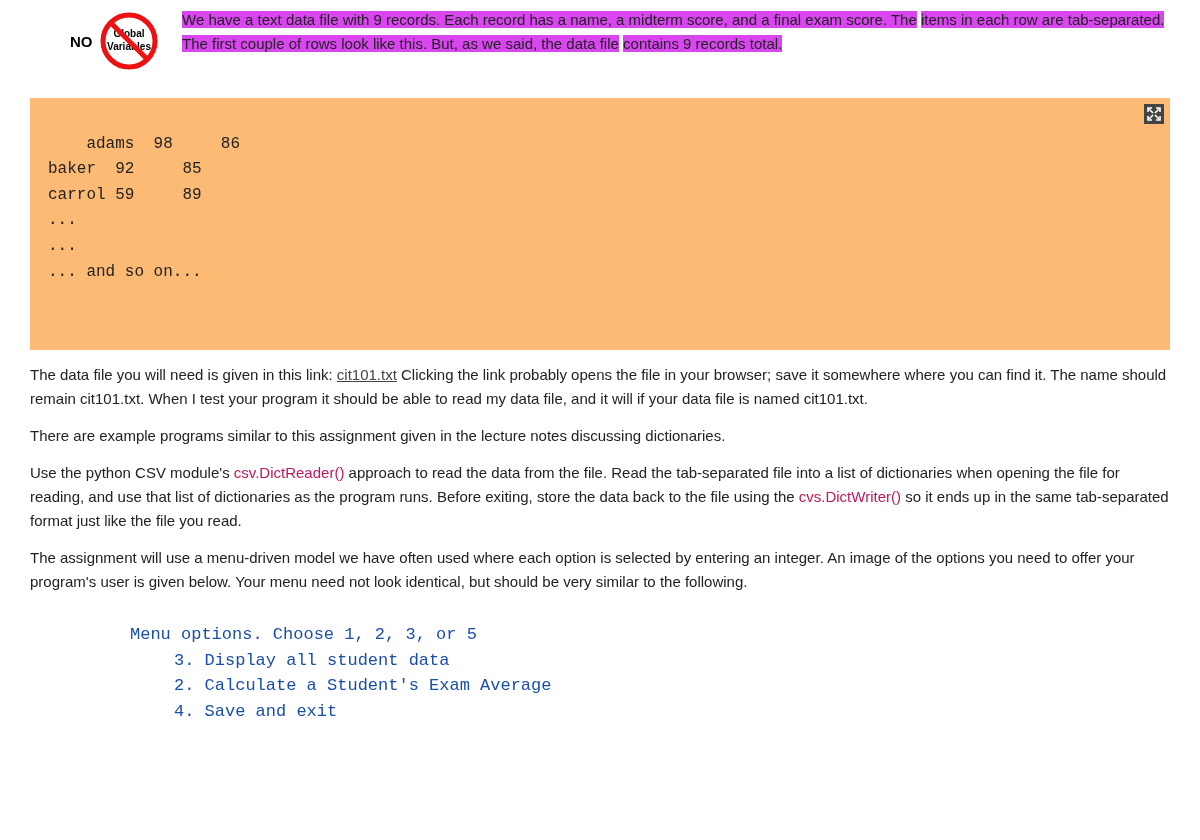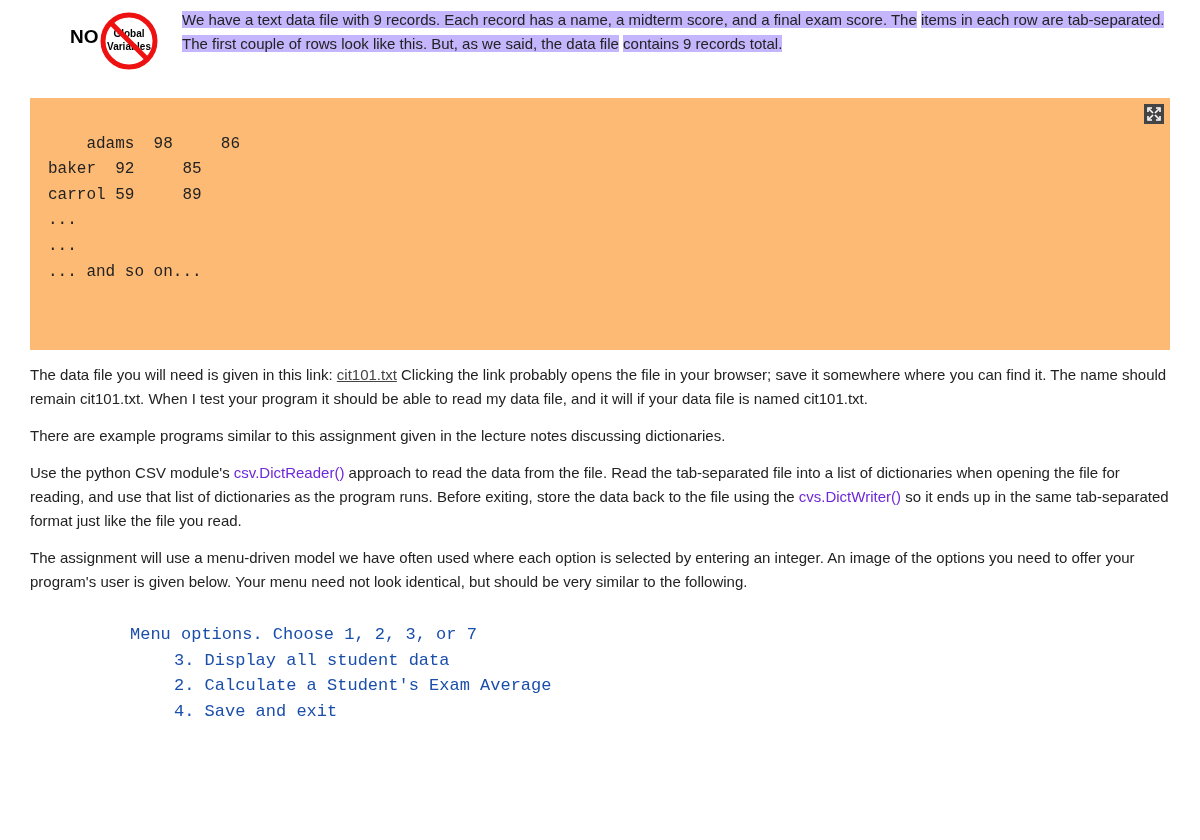--- a/index.html
+++ b/index.html
@@ -27,38 +27,38 @@
     .no-globals-badge {
       position: relative;
       width: 100px;
       height: 70px;
       flex-shrink: 0;
       margin-left: 40px;
     }
     .no-text {
       position: absolute;
       left: 0;
-      top: 14px;
+      top: 22px;
       font-weight: bold;
       font-family: Arial, sans-serif;
-      font-size: 19px;
+      font-size: 15px;
       color: #000;
     }
     .circle-wrap {
       position: absolute;
       left: 30px;
       top: 4px;
       width: 58px;
       height: 58px;
     }
     .intro-text {
       flex: 1;
     }
     .highlighted {
-      background: #c4b5fd;
+      background: #d946ef;
     }
     .code-sample {
       background: #fdba74;
       font-family: "Courier New", Courier, monospace;
       font-size: 16px;
       padding: 8px 18px 14px 18px;
       margin-top: 20px;
       white-space: pre;
       position: relative;
     }
@@ -74,21 +74,21 @@
       justify-content: center;
     }
     .para {
       margin-top: 13px;
     }
     .inline-link {
       color: #444;
       text-decoration: underline;
     }
     .code-ref {
-      color: #6d28d9;
+      color: #be185d;
     }
     .menu-block {
       font-family: "Courier New", Courier, monospace;
       font-size: 17px;
       color: #1a4eab;
       margin: 28px 0 0 100px;
       line-height: 1.5;
     }
     .menu-block .indent {
       margin-left: 44px;
@@ -143,20 +143,20 @@
 
   <p class="para">There are example programs similar to this assignment given in the lecture notes discussing dictionaries.</p>
 
   <p class="para">
     <span>Use the python CSV module's </span><span class="code-ref">csv.DictReader()</span><span> approach to read the data from the file. Read the tab-separated file into a list of dictionaries when opening the file for reading, and use that list of dictionaries as the program runs. Before exiting, store the data back to the file using the </span><span class="code-ref">cvs.DictWriter()</span><span> so it ends up in the same tab-separated format just like the file you read.</span>
   </p>
 
   <p class="para">The assignment will use a menu-driven model we have often used where each option is selected by entering an integer. An image of the options you need to offer your program's user is given below. Your menu need not look identical, but should be very similar to the following.</p>
 
   <div class="menu-block">
-    <div>Menu options.  Choose 1, 2, 3, or 7</div>
+    <div>Menu options.  Choose 1, 2, 3, or 5</div>
     <div class="indent">3. Display all student data</div>
     <div class="indent">2. Calculate a Student's Exam Average</div>
     <div class="indent">4. Save and exit</div>
   </div>
 
 
 </div>
 
 </body></html>

